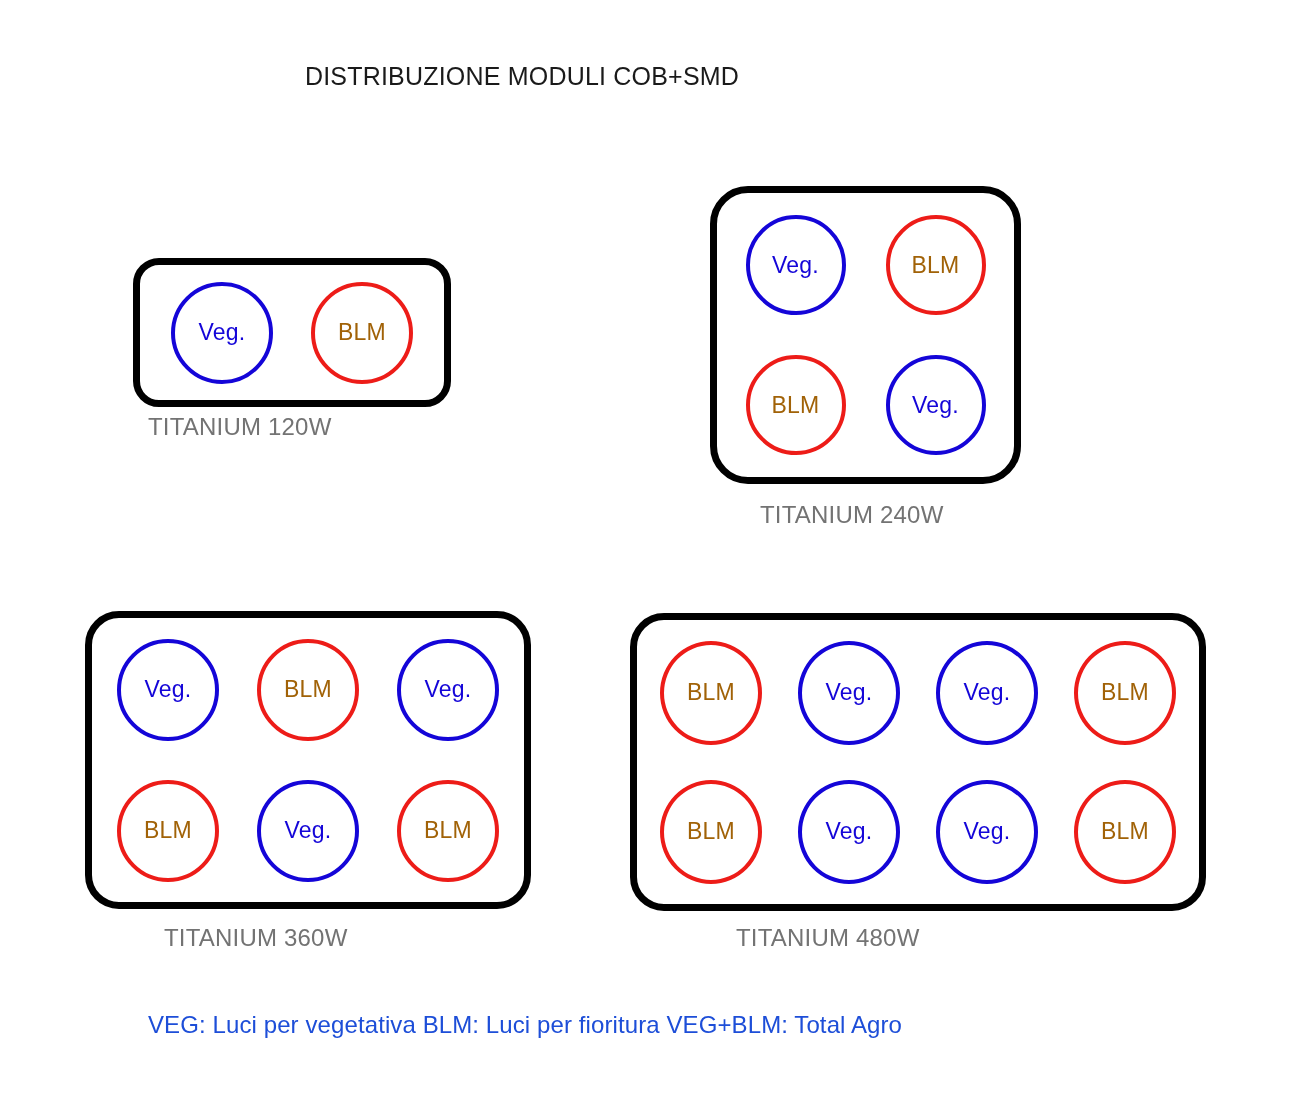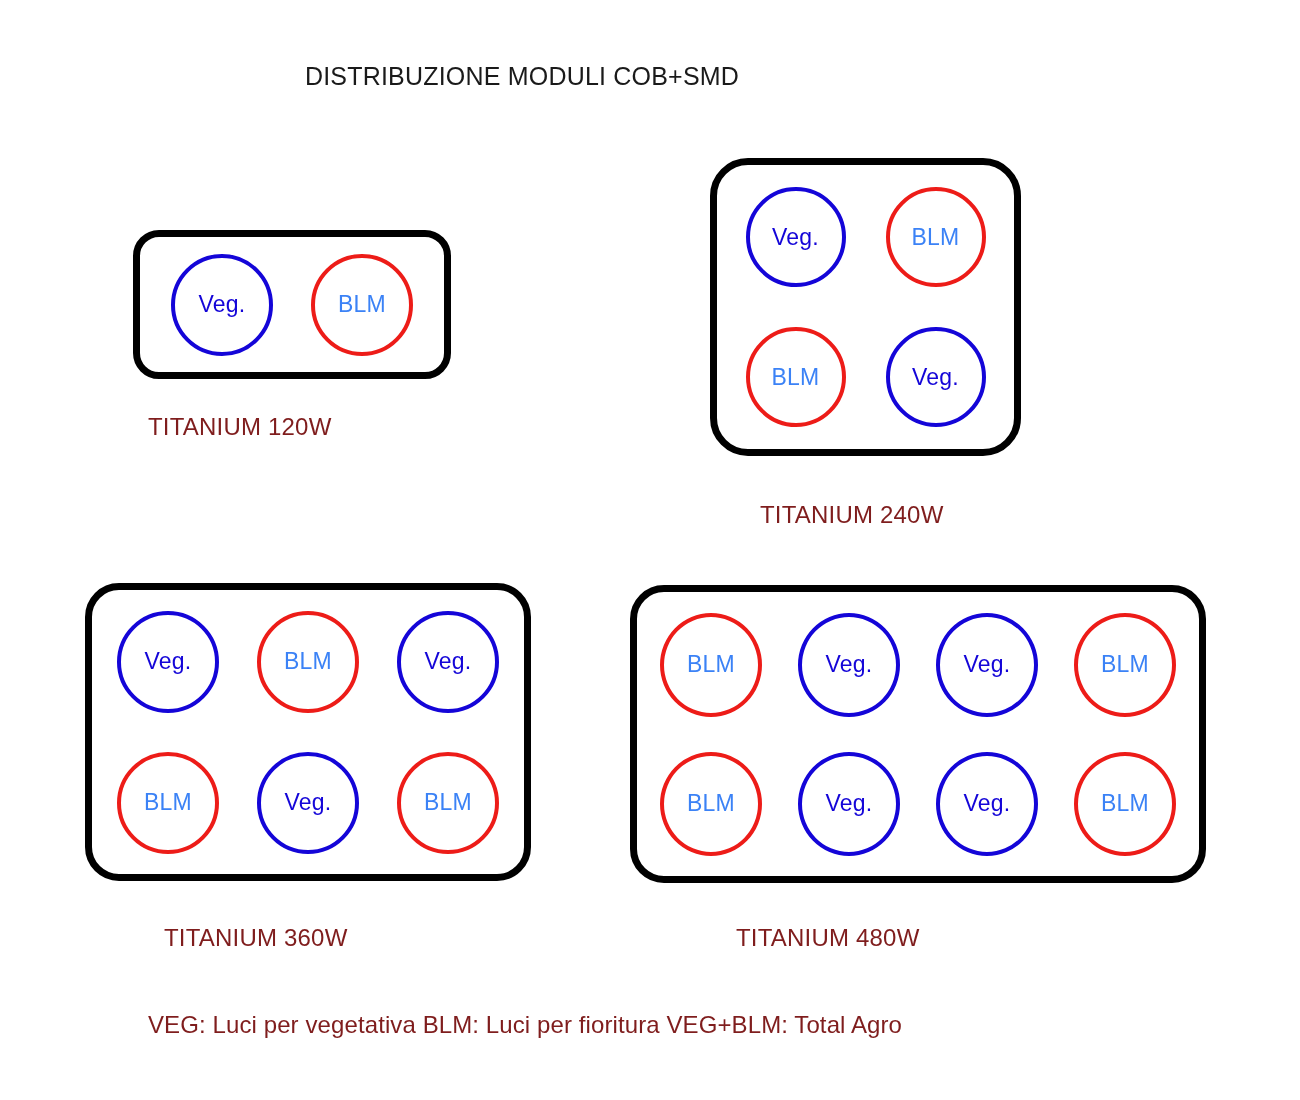--- a/index.html
+++ b/index.html
@@ -33,20 +33,21 @@
 
   
   .panel {
     position: absolute;
     box-sizing: border-box;
     border: 7px solid #000000;
     background: #ffffff;
     display: flex;
     align-items: center;
     justify-content: center;
+    margin-top: 28px;
   }
 
   .panel-grid {
     display: grid;
     justify-items: center;
     align-items: center;
   }
 
   
   .module {
@@ -67,39 +68,39 @@
   .module.veg {
     border-color: #1405d8;
   }
   .module.veg .module-label {
     color: #1405d8;
   }
   .module.blm {
     border-color: #ed1c18;
   }
   .module.blm .module-label {
-    color: #3b82f6;
+    color: #a16207;
   }
 
   
   .panel-caption {
     position: absolute;
     font-size: 24px;
-    color: #7f1d1d;
+    color: #737373;
     white-space: nowrap;
     letter-spacing: 0.2px;
   }
 
   
   .legend {
     position: absolute;
     left: 148px;
     top: 1011px;
     font-size: 24px;
-    color: #7f1d1d;
+    color: #1d4ed8;
     white-space: nowrap;
     letter-spacing: 0.1px;
   }
 
   
   
   #panel-120w { left: 133px; top: 230px; width: 318px; height: 149px; border-radius: 26px; }
   #panel-120w .panel-grid { grid-template-columns: repeat(2, 140px); gap: 0px; }
   #panel-120w .module { width: 102px; height: 102px; border-width: 4px; }
 

